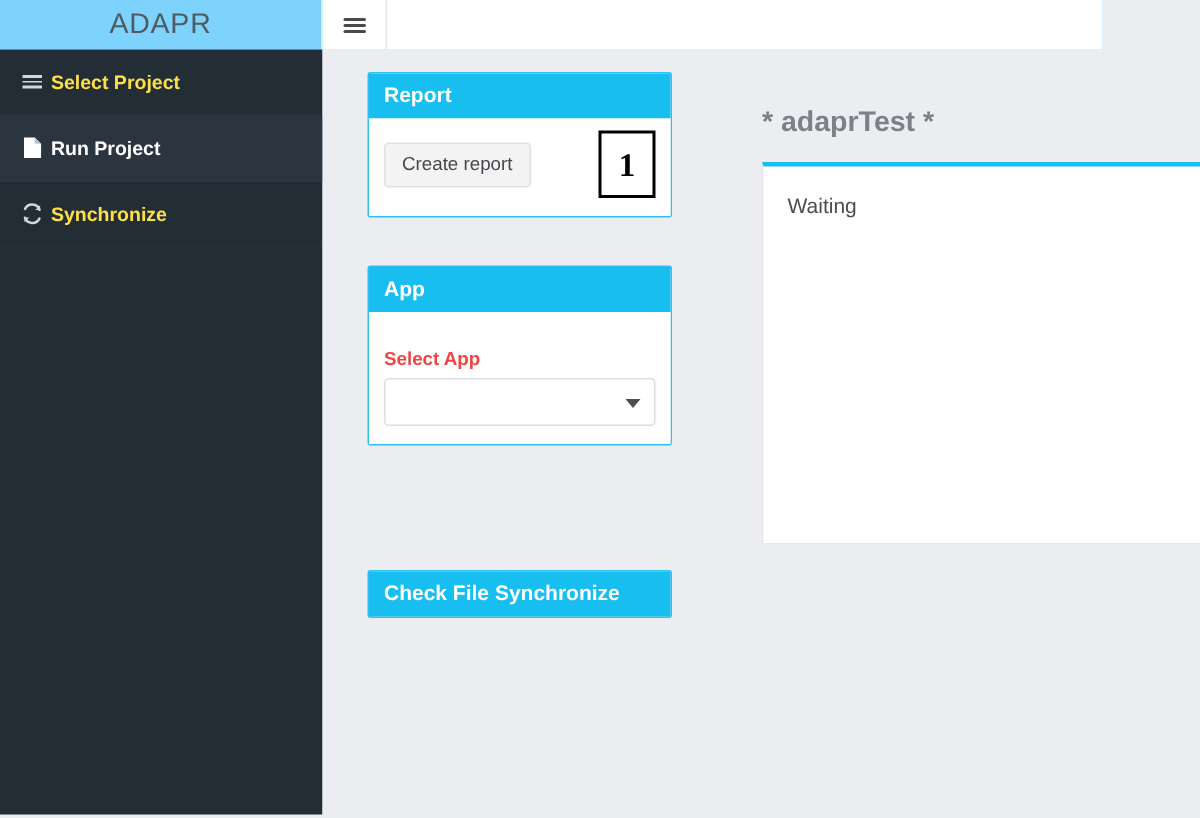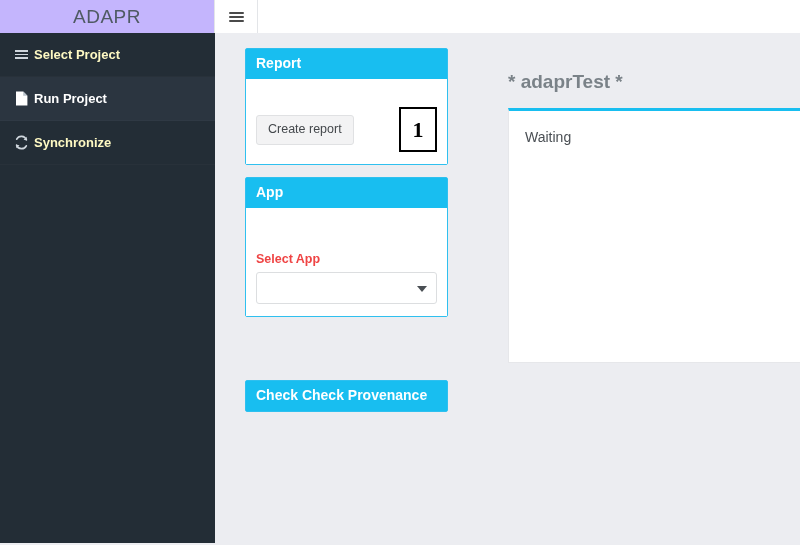--- a/index.html
+++ b/index.html
@@ -17,23 +17,23 @@
     position: relative;
     width: 800px;
     height: 545px;
     background: #ecedf1;
   }
 
   
   .topbar {
     position: absolute;
     top: 0; left: 0;
-    width: 800px;
+    width: 735px;
     height: 33px;
-    background: #c4b5fd;
+    background: #7dd3fc;
     display: flex;
     align-items: stretch;
   }
   .brand {
     width: 215px;
     height: 33px;
     display: flex;
     align-items: center;
     justify-content: center;
     font-size: 19px;
@@ -71,21 +71,21 @@
     top: 33px; left: 0;
     width: 215px;
     height: 510px;
     background: #232d36;
   }
   .side-item {
     height: 44px;
     display: flex;
     align-items: center;
     padding-left: 8px;
-    color: #fef9c3;
+    color: #fde047;
     font-size: 13px;
     font-weight: bold;
     cursor: pointer;
     border-bottom: 1px solid rgba(255,255,255,0.025);
   }
   .side-item.active {
     background: #2b3540;
     color: #ffffff;
   }
   .side-ico {
@@ -120,21 +120,21 @@
   }
   .panel-head {
     background: #18bef0;
     color: #ffffff;
     font-size: 14px;
     font-weight: bold;
     padding: 7px 10px 8px 10px;
     line-height: 1.1;
   }
   .panel-body {
-    padding: 28px 10px 12px 10px;
+    padding: 8px 10px 12px 10px;
     background: #ffffff;
   }
   .row-btn {
     display: flex;
     align-items: center;
   }
   .btn {
     background: #f3f3f4;
     border: 1px solid #e0e1e3;
     border-radius: 3px;
@@ -300,21 +300,21 @@
       <div class="panel-body">
         <div class="field-label">Select App</div>
         <div class="select-box">
           <span class="select-value"></span>
           <span class="select-caret"></span>
         </div>
       </div>
     </div>
 
     <div class="panel" style="top:347px;">
-      <div class="panel-head">Check Check Provenance</div>
+      <div class="panel-head">Check File Synchronize</div>
     </div>
 
   </div>
 
   <div class="right-col">
     <div class="right-title">* adaprTest *</div>
     <div class="output-box">
       <div class="output-text">Waiting</div>
     </div>
   </div>

